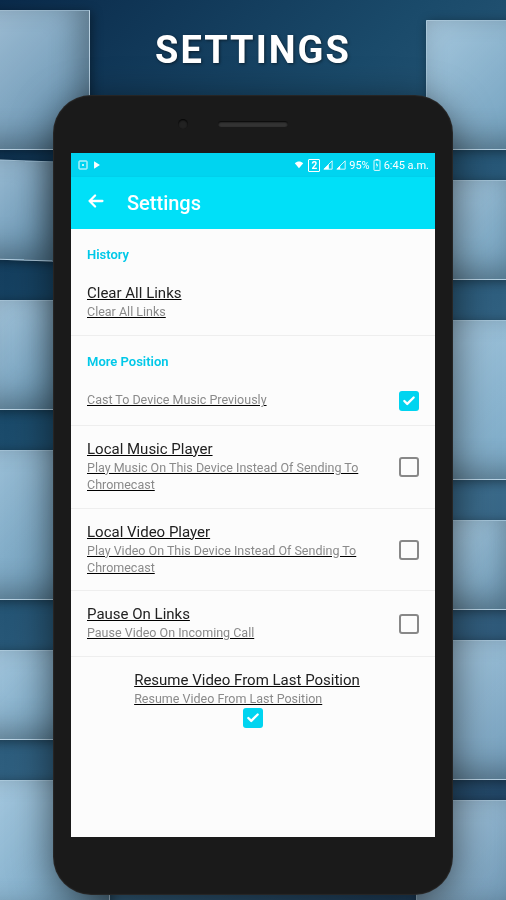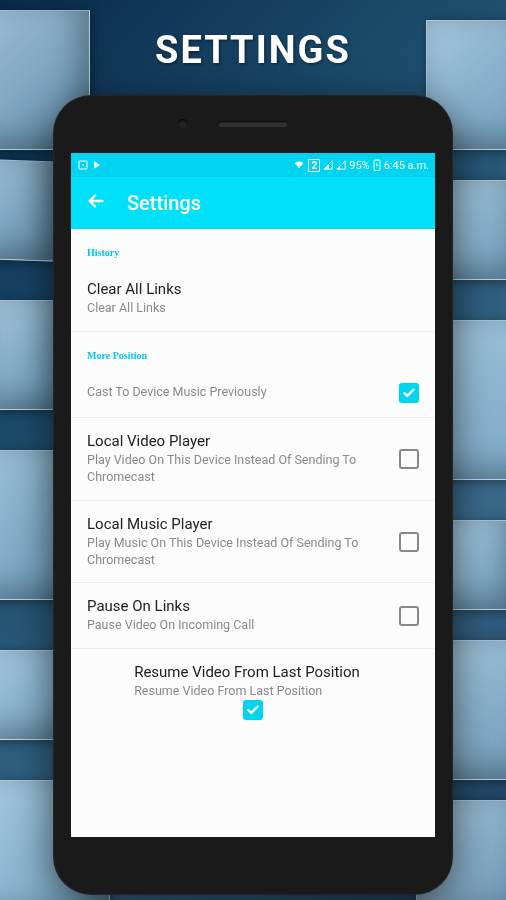--- a/index.html
+++ b/index.html
@@ -112,32 +112,32 @@
       font-size: 20px;
       font-weight: 500;
     }
     .content {
       background: #fcfcfc;
       height: calc(100% - 76px);
       overflow-y: auto;
     }
     .section-header {
       color: #00c8e8;
-      font-size: 10px;
+      font-size: 13px;
       font-weight: 600;
       padding: 18px 16px 8px 16px;
-      font-family: Liberation Serif, serif;
     }
     .setting-item {
       display: flex;
       align-items: center;
       justify-content: flex-start;
       padding: 14px 16px;
       border-bottom: 1px solid #eee;
       cursor: pointer;
+      text-decoration: underline;
     }
     .setting-item:last-of-type { border-bottom: none; flex-direction: column; }
     .setting-text { flex: 1; padding-right: 12px; }
     .setting-title {
       font-size: 15px;
       color: #212121;
       font-weight: 400;
       margin-bottom: 2px;
     }
     .setting-subtitle {
@@ -261,30 +261,30 @@
         </div>
         <div class="checkbox checked">
           <svg width="14" height="14" viewBox="0 0 24 24" fill="none" stroke="white" stroke-width="4" stroke-linecap="round" stroke-linejoin="round">
               <polyline points="20 6 9 17 4 12"></polyline>
             </svg>
         </div>
       </div>
 
       <div class="setting-item">
         <div class="setting-text">
+          <div class="setting-title">Local Music Player</div>
+          <div class="setting-subtitle">Play Music On This Device Instead Of Sending To Chromecast</div>
+        </div>
+        <div class="checkbox unchecked"></div>
+      </div>
+
+      <div class="setting-item">
+        <div class="setting-text">
           <div class="setting-title">Local Video Player</div>
           <div class="setting-subtitle">Play Video On This Device Instead Of Sending To Chromecast</div>
-        </div>
-        <div class="checkbox unchecked"></div>
-      </div>
-
-      <div class="setting-item">
-        <div class="setting-text">
-          <div class="setting-title">Local Music Player</div>
-          <div class="setting-subtitle">Play Music On This Device Instead Of Sending To Chromecast</div>
         </div>
         <div class="checkbox unchecked"></div>
       </div>
 
       <div class="setting-item">
         <div class="setting-text">
           <div class="setting-title">Pause On Links</div>
           <div class="setting-subtitle">Pause Video On Incoming Call</div>
         </div>
         <div class="checkbox unchecked"></div>

